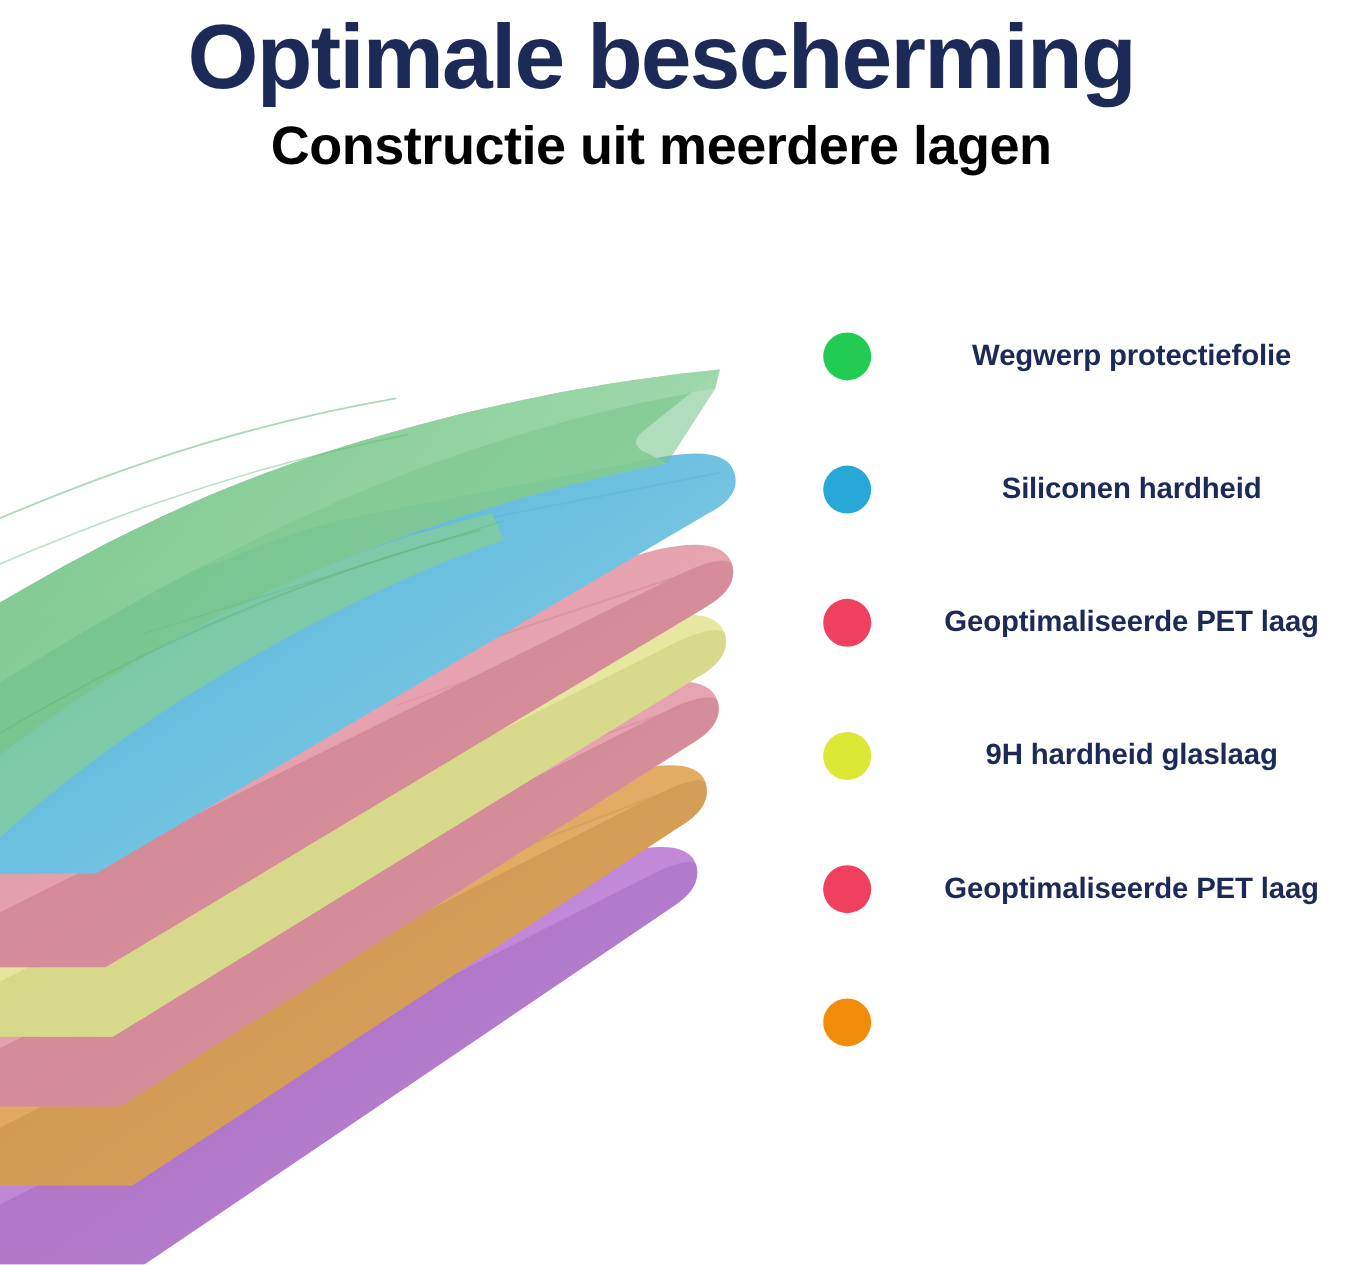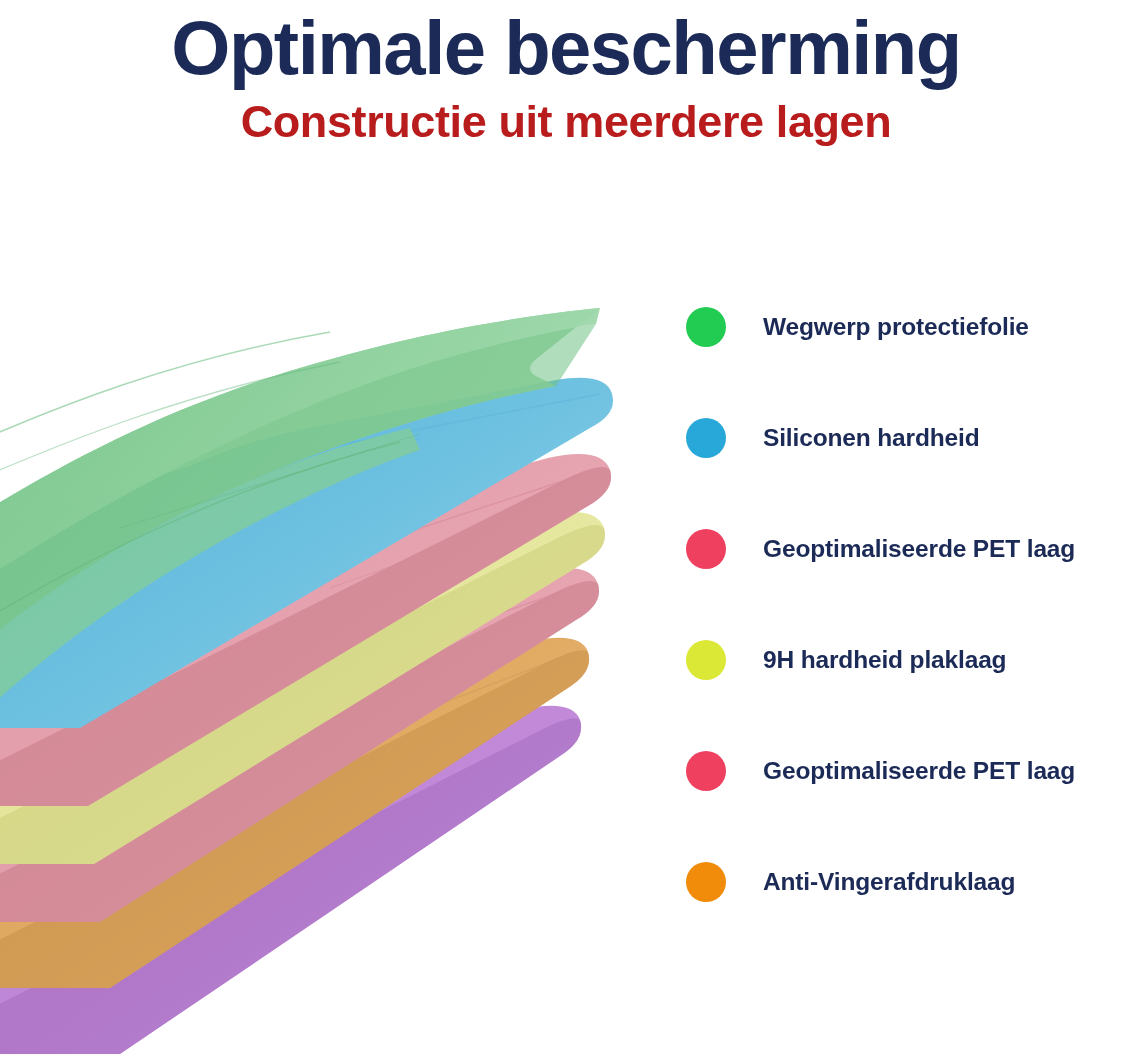--- a/index.html
+++ b/index.html
@@ -15,21 +15,21 @@
     width: 1123px;
     height: 1054px;
     background: #ffffff;
     overflow: hidden;
   }
 
   
   .header {
     position: absolute;
     top: 0;
-    left: 15px;
+    left: 0;
     width: 1102px;
     text-align: center;
     padding-top: 4px;
   }
   .title {
     margin: 0;
     font-size: 76px;
     line-height: 88px;
     font-weight: 700;
     letter-spacing: -1.5px;
@@ -58,22 +58,23 @@
   .illustration svg {
     display: block;
     width: 640px;
     height: 826px;
   }
 
   
   .legend {
     position: absolute;
     left: 686px;
-    top: 271px;
+    top: 241px;
     width: 437px;
+    text-align: center;
   }
   .legend-row {
     display: flex;
     align-items: center;
     height: 111px;
   }
   .legend-dot {
     flex: 0 0 auto;
     width: 40px;
     height: 40px;
@@ -90,21 +91,21 @@
     white-space: nowrap;
   }
 </style>
 </head>
 <body>
 
 <div id="page">
 
   <div class="header">
     <h1 class="title" style="color: rgb(27, 42, 86);">Optimale bescherming</h1>
-    <h2 class="subtitle" style="color: #b91c1c;">Constructie uit meerdere lagen</h2>
+    <h2 class="subtitle" style="color: #000000;">Constructie uit meerdere lagen</h2>
   </div>
 
   <div class="illustration">
     <svg viewBox="0 0 640 826" xmlns="http://www.w3.org/2000/svg" aria-hidden="true">
       <defs>
         <linearGradient id="gGreen" x1="0" y1="0" x2="1" y2="0.35">
           <stop offset="0" stop-color="#5cb277"></stop>
           <stop offset="0.35" stop-color="#7dc98f"></stop>
           <stop offset="1" stop-color="#9fd8ab"></stop>
         </linearGradient>
@@ -225,28 +226,27 @@
       <span class="legend-label">Siliconen hardheid</span>
     </div>
 
     <div class="legend-row">
       <span class="legend-dot" style="background-color: rgb(239, 64, 96);"></span>
       <span class="legend-label">Geoptimaliseerde PET laag</span>
     </div>
 
     <div class="legend-row">
       <span class="legend-dot" style="background-color: rgb(219, 232, 53);"></span>
-      <span class="legend-label">9H hardheid plaklaag</span>
+      <span class="legend-label">9H hardheid glaslaag</span>
     </div>
 
     <div class="legend-row">
       <span class="legend-dot" style="background-color: rgb(239, 64, 96);"></span>
       <span class="legend-label">Geoptimaliseerde PET laag</span>
     </div>
 
     <div class="legend-row">
       <span class="legend-dot" style="background-color: rgb(240, 140, 10);"></span>
-      <span class="legend-label">Anti-Vingerafdruklaag</span>
     </div>
 
 
   </div>
 </div>
 
 </body></html>

